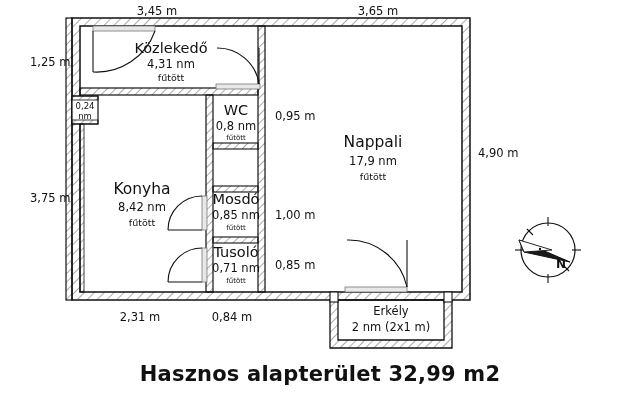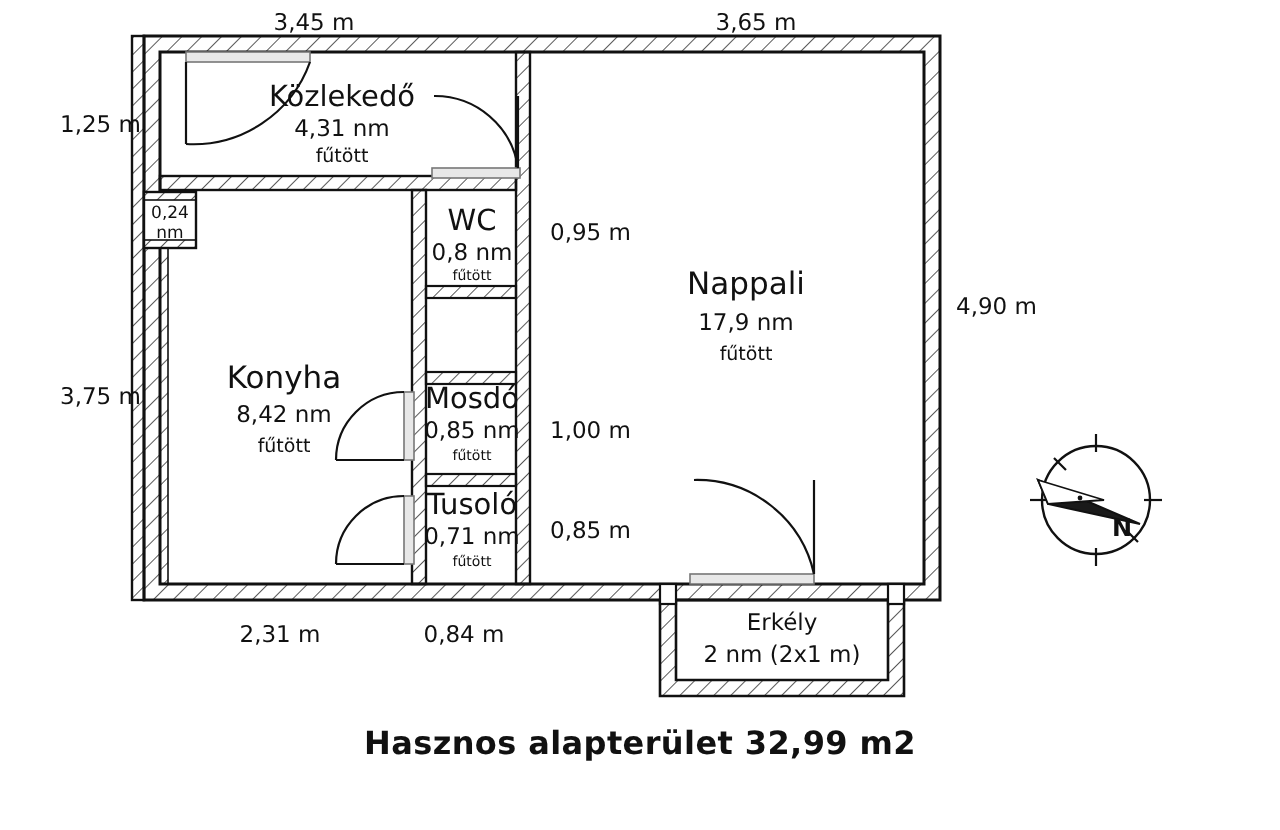--- a/index.html
+++ b/index.html
@@ -60,21 +60,21 @@
     font-size: 7px;
     fill: #111;
     font-family: "DejaVu Sans", "Liberation Sans", sans-serif;
   }
   .footer-title {
     position: absolute;
     left: 0;
     top: 362px;
     width: 640px;
     text-align: center;
-    font-size: 16px;
+    font-size: 21px;
     font-weight: bold;
     color: #111;
     font-family: "DejaVu Sans", "Liberation Sans", sans-serif;
     letter-spacing: 0.2px;
   }
   .hatch      { stroke: #111; stroke-width: 0.7; }
   .door-arc   { fill: none; stroke: #111; stroke-width: 1.1; }
   .door-leaf  { fill: none; stroke: #111; stroke-width: 1.1; }
   .door-sill  { fill: #e8e8e8; stroke: #777; stroke-width: 0.8; }
   .compass-circle { fill: none; stroke: #111; stroke-width: 1.2; }

